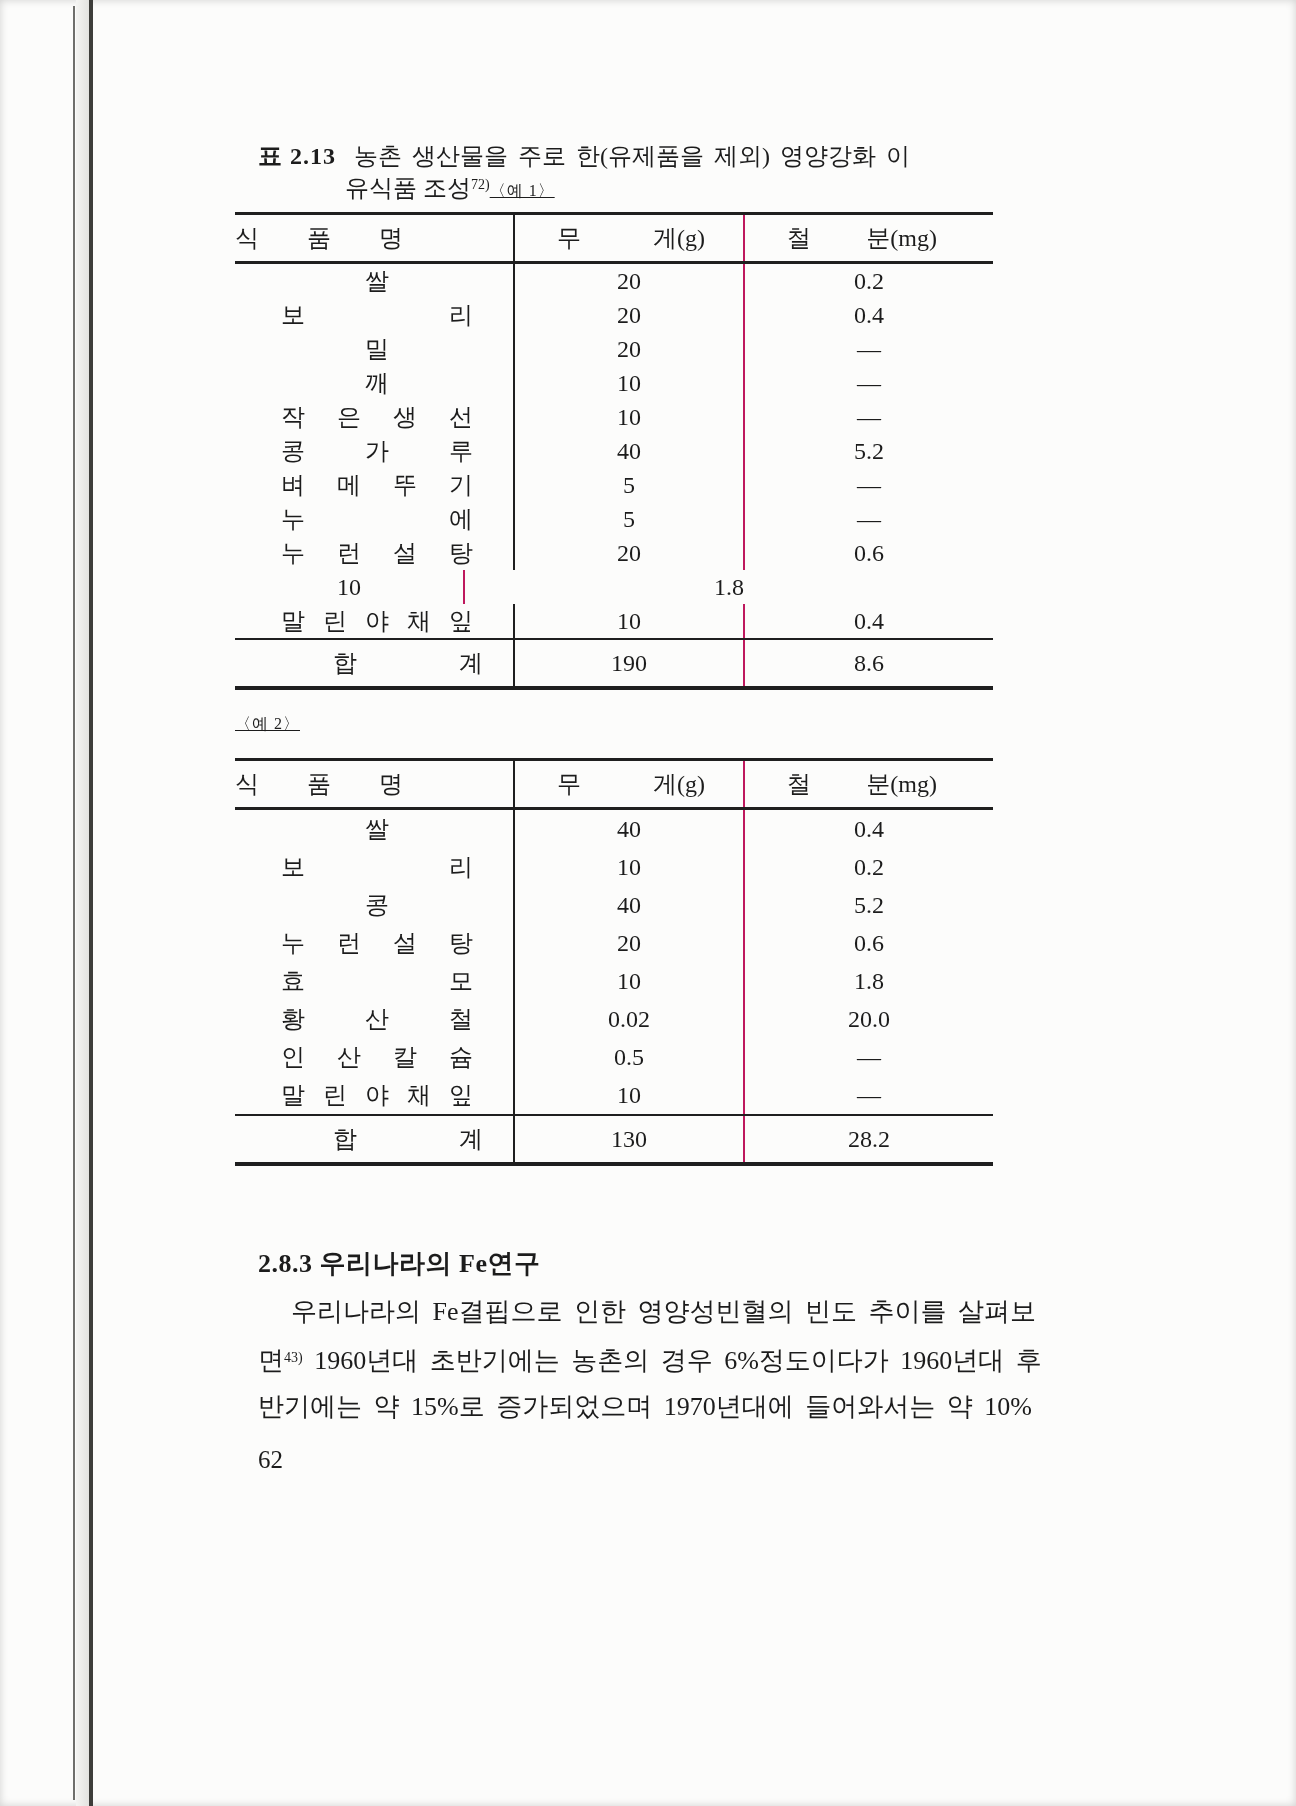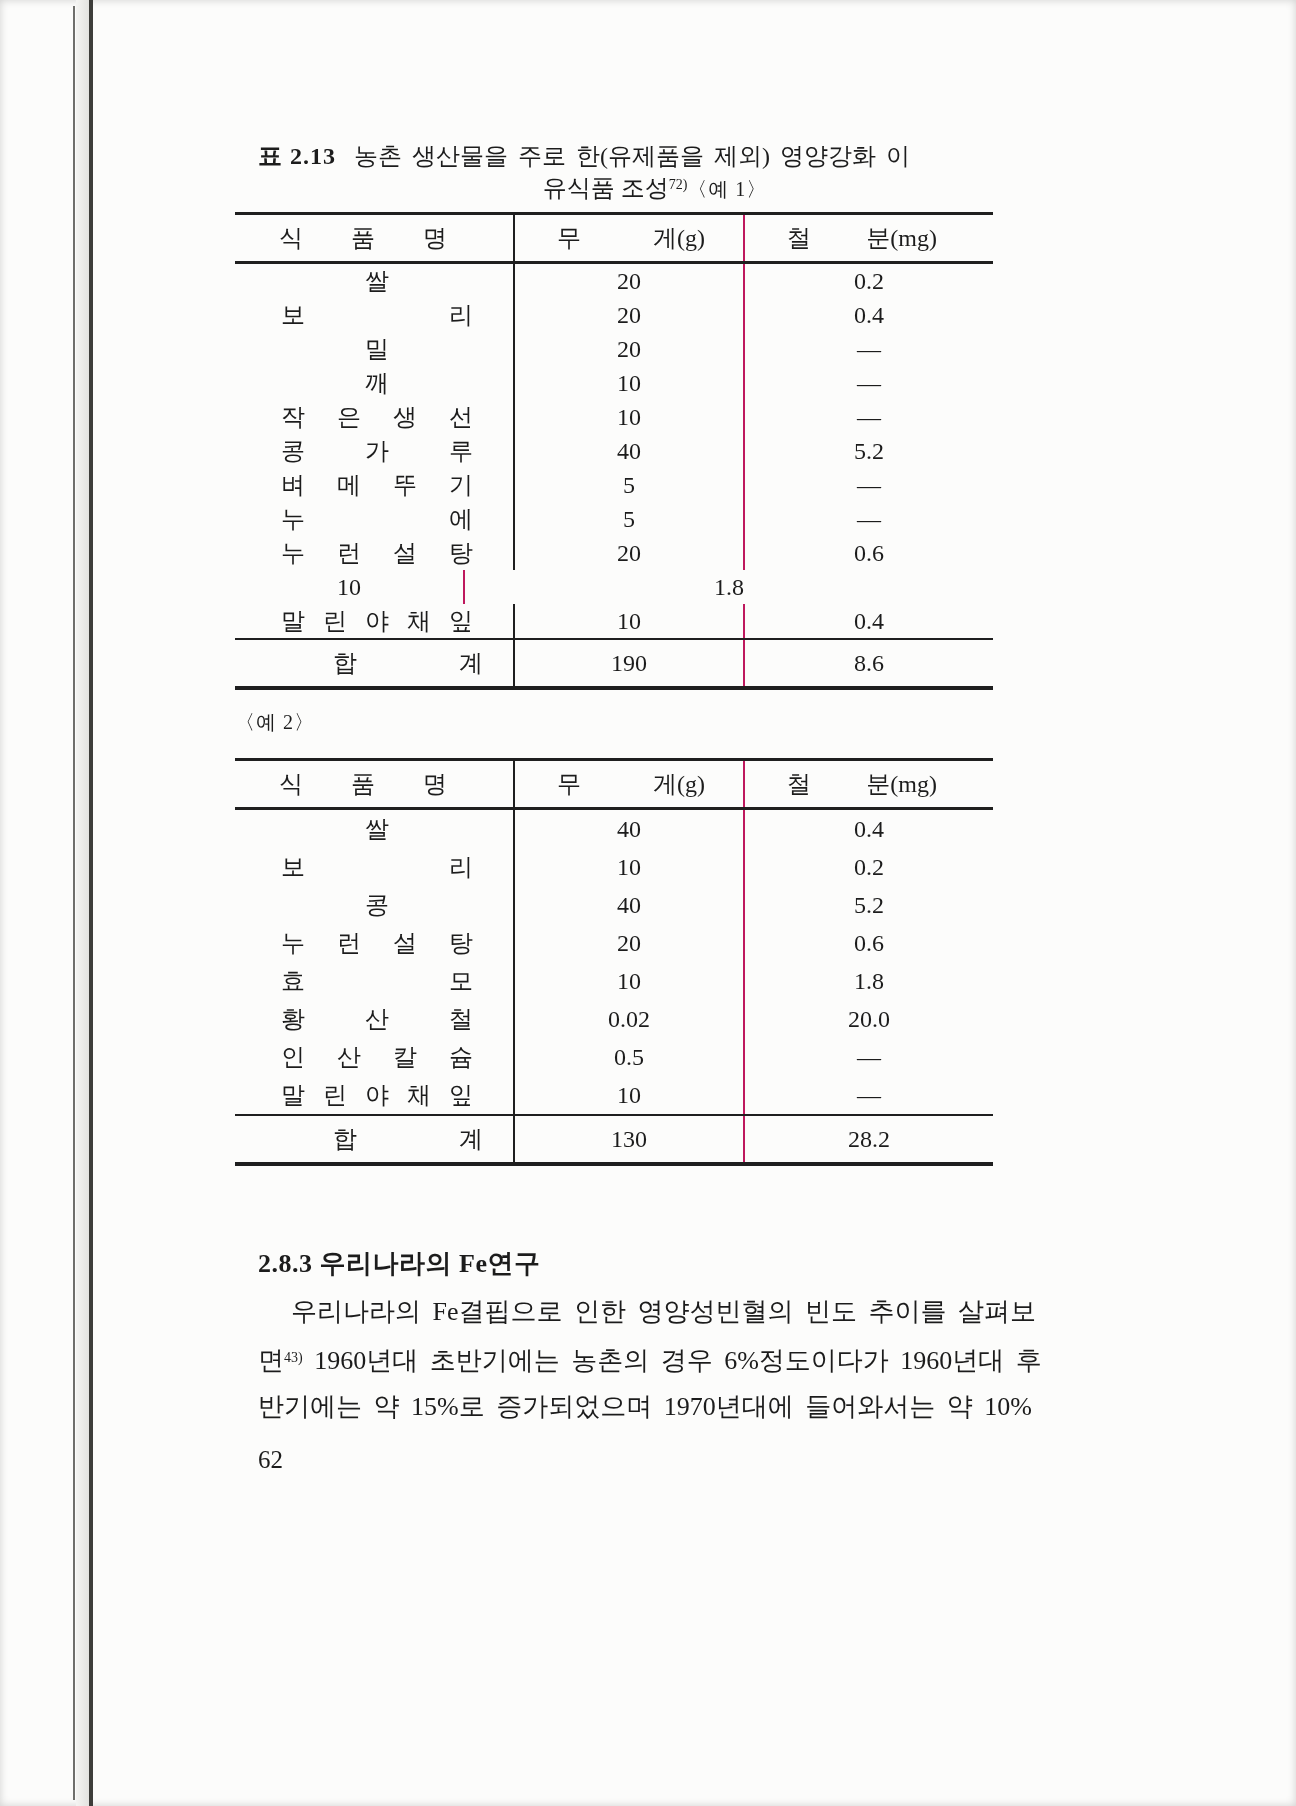--- a/index.html
+++ b/index.html
@@ -15,41 +15,41 @@
   
   .spine-shade{position:absolute;left:76px;top:0;bottom:0;width:13px;background:linear-gradient(to right,#f4f4f2,#e2e2df);}
   .spine-line-outer{position:absolute;left:73px;top:6px;bottom:6px;width:2px;background:#6f6f6c;}
   .spine-line-inner{position:absolute;left:89px;top:0;bottom:0;width:4px;background:#3d3d3a;}
 
   .content{position:absolute;left:235px;top:140px;width:830px;}
 
   .title-row1{height:32px;padding-left:23px;display:flex;gap:18px;align-items:baseline;font-size:24px;width:758px;box-sizing:border-box;}
   .title-label{font-weight:bold;letter-spacing:1px;}
   .title-text{word-spacing:4px;}
-  .title-row2{height:32px;padding-left:110px;padding-right:28px;display:flex;justify-content:center;align-items:baseline;font-size:24px;width:758px;box-sizing:border-box;}
+  .title-row2{height:32px;padding-left:110px;padding-right:28px;display:flex;justify-content:flex-start;align-items:baseline;font-size:24px;width:758px;box-sizing:border-box;}
   sup{font-size:14px;vertical-align:7px;}
 
-  .example-tag{font-size:20px;letter-spacing:1px;}
+  .example-tag{font-size:16px;letter-spacing:1px;text-decoration:underline;}
   .tag-row2{margin-top:18px;height:30px;text-align:left;padding-right:28px;font-size:24px;width:758px;box-sizing:border-box;}
 
   .ttable{width:758px;border-top:3px solid #1f1f1f;border-bottom:4px solid #1f1f1f;font-size:24px;}
   .t1{margin-top:8px;}
   .t2{margin-top:20px;}
   .hrow,.trow,.frow{display:flex;}
   .c{display:flex;align-items:center;box-sizing:border-box;}
   .c1{width:280px;border-right:2px solid #1f1f1f;}
   .c2{width:230px;border-right:2px solid #be185d;}
   .c3{flex:1;}
   .hrow{height:46px;border-bottom:3px solid #1f1f1f;}
   .t1 .trow{height:34px;}
   .t2 .trow{height:38px;}
   .frow{height:46px;border-top:2px solid #1f1f1f;}
 
   .h1,.h2,.h3{display:block;text-align:justify;text-align-last:justify;}
-  .h1{margin-left:44px;width:168px;}
+  .h1{width:168px;}
   .h2{margin-left:42px;width:148px;}
   .h3{margin-left:42px;width:150px;}
 
   .name{display:block;margin-left:46px;width:192px;text-align:justify;text-align-last:justify;}
   .name.single{text-align:center;text-align-last:center;}
   .total-label{display:block;margin-left:98px;width:150px;text-align:justify;text-align-last:justify;}
 
   .c2 .val{display:block;width:100%;text-align:center;}
   .c3 .val{display:block;width:100%;text-align:center;box-sizing:border-box;}
 

